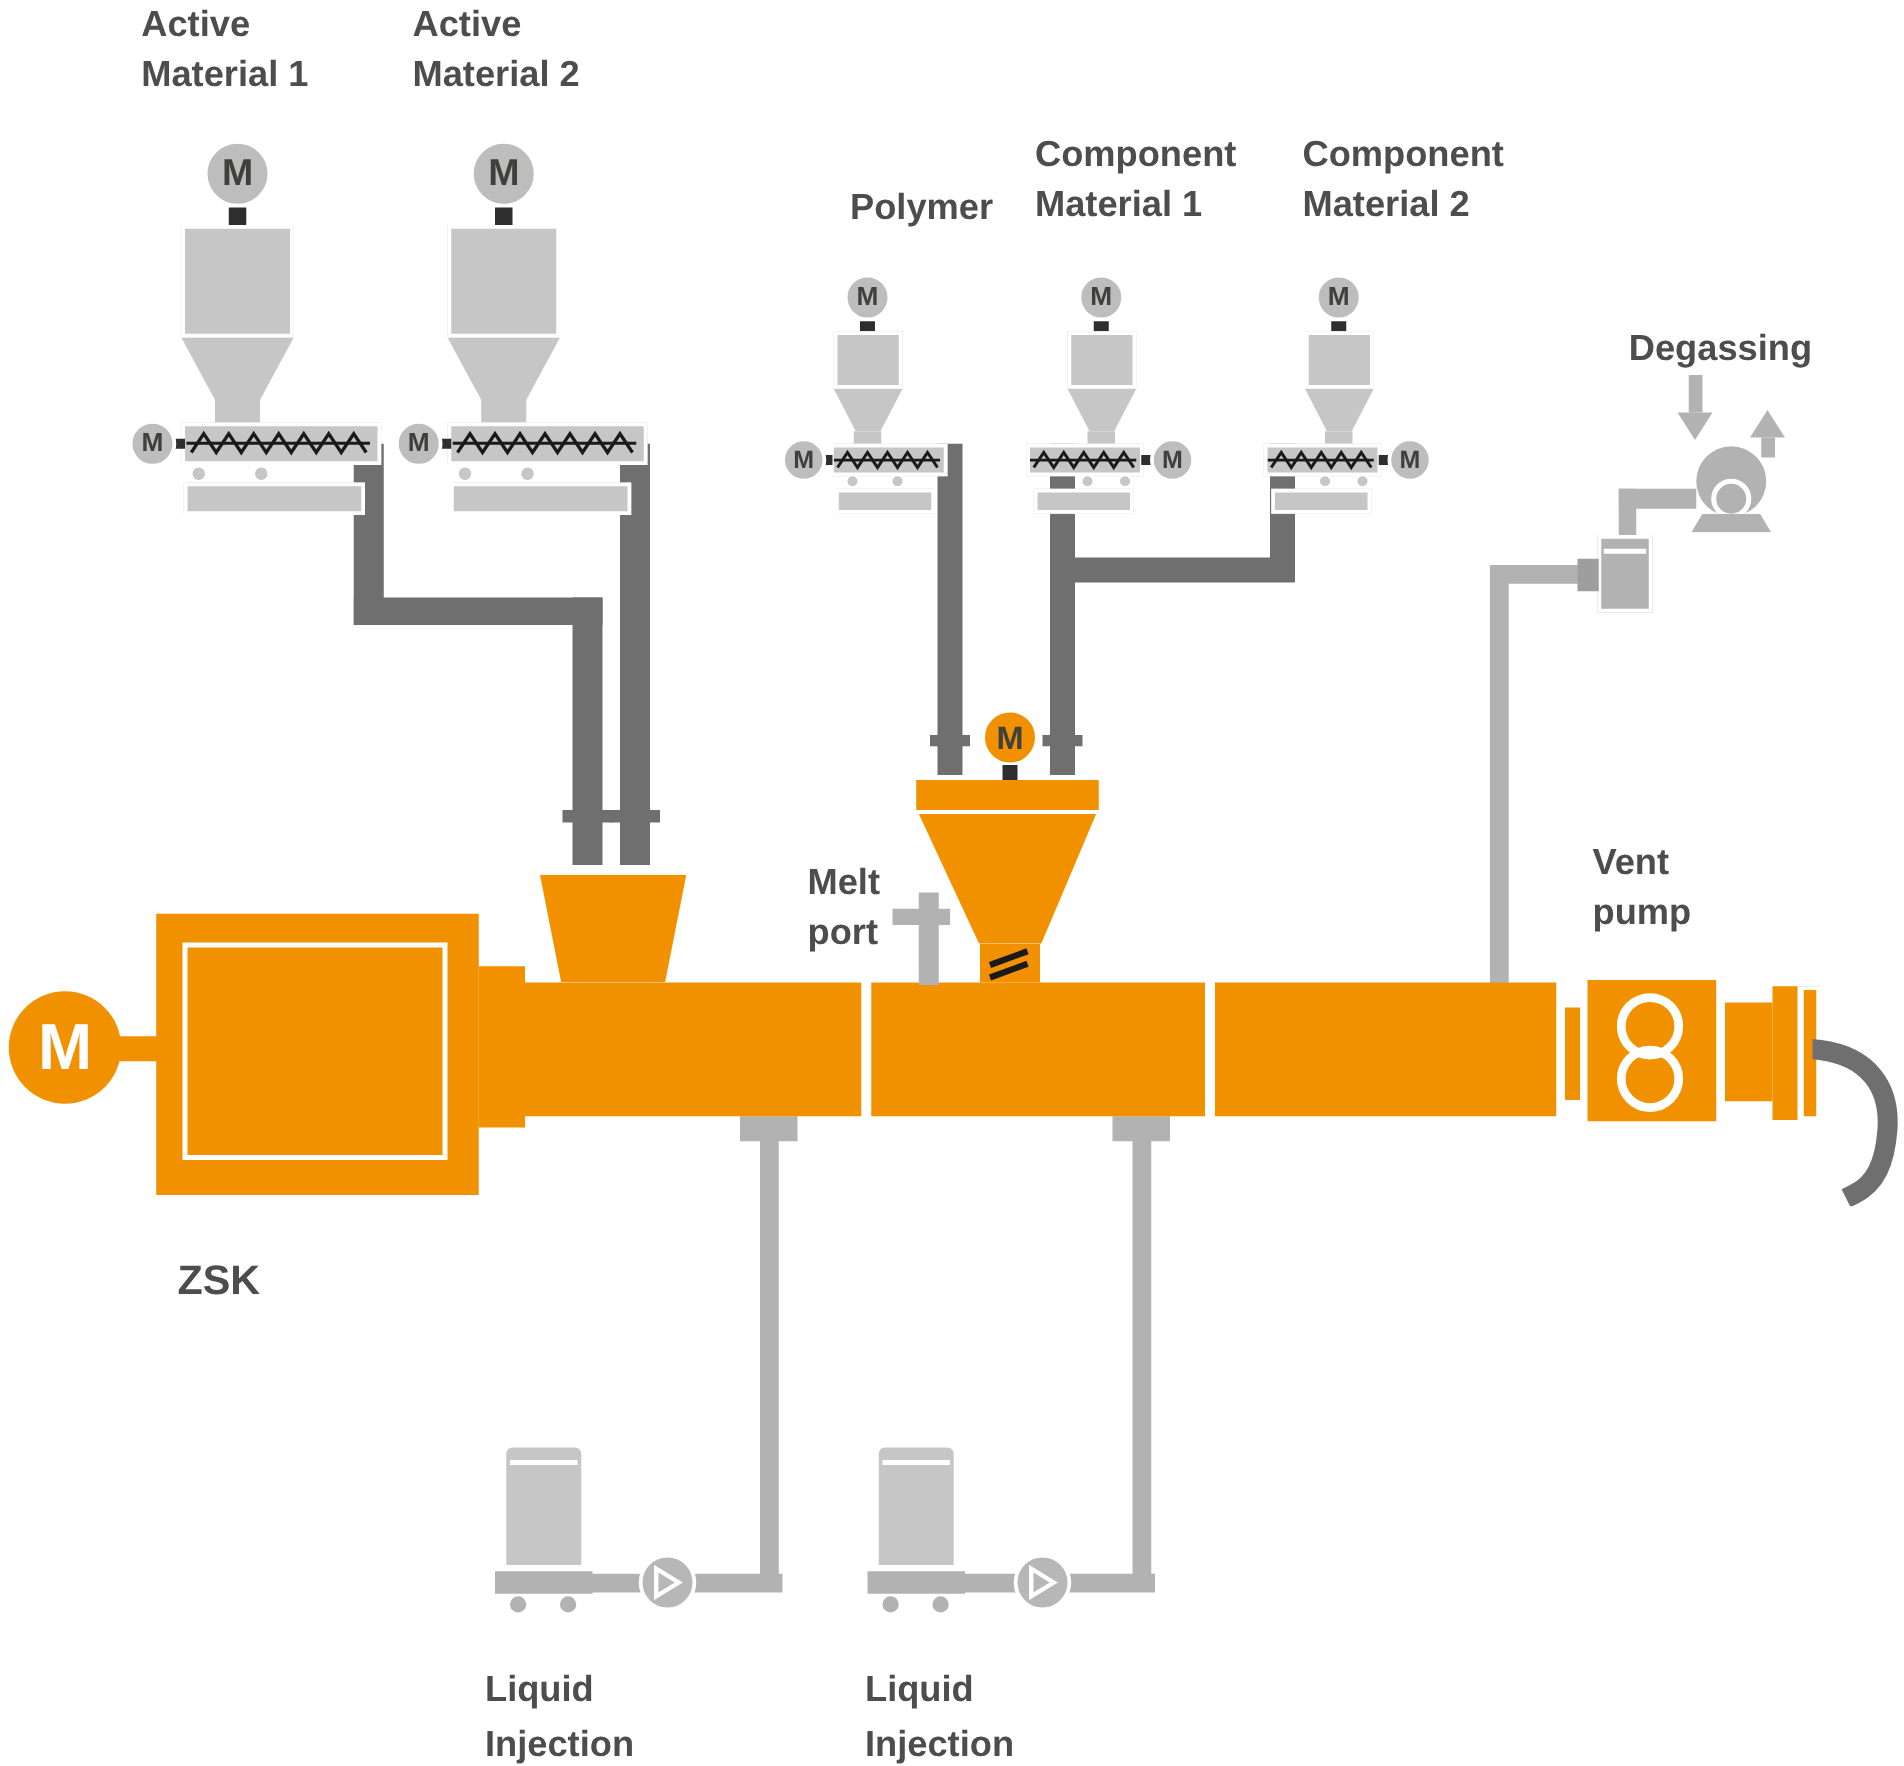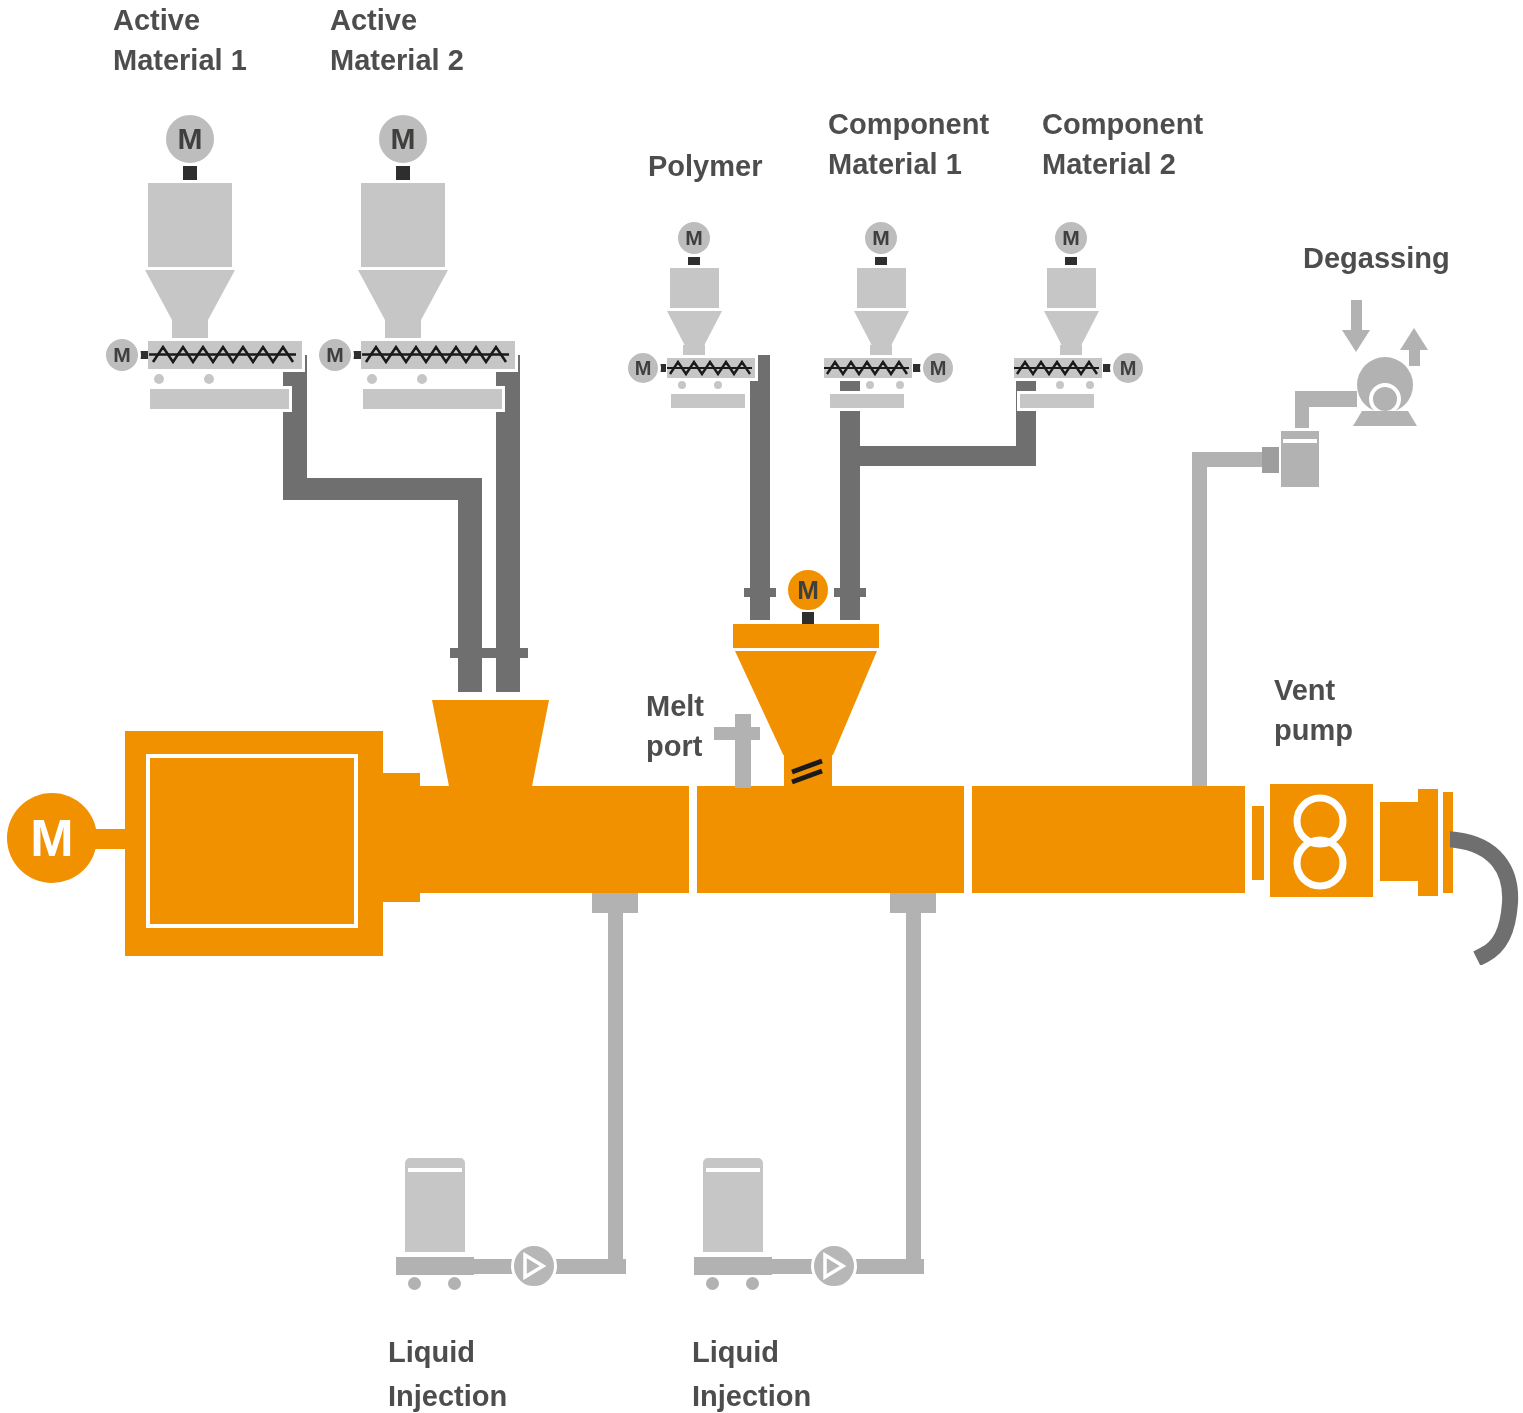--- a/index.html
+++ b/index.html
@@ -243,43 +243,44 @@
   </div>
 
   <div class="lbl" style="left:113px;top:0">
     <span class="ln">Active</span>
     <span class="ln">Material 1</span>
   </div>
   <div class="lbl" style="left:330px;top:0">
     <span class="ln">Active</span>
     <span class="ln">Material 2</span>
   </div>
-  <div class="lbl" style="left:648px;top:146px">
+  <div class="lbl" style="left:680px;top:146px">
     <span class="ln">Polymer</span>
   </div>
   <div class="lbl" style="left:828px;top:104px">
     <span class="ln">Component</span>
     <span class="ln">Material 1</span>
   </div>
   <div class="lbl" style="left:1042px;top:104px">
     <span class="ln">Component</span>
     <span class="ln">Material 2</span>
   </div>
-  <div class="lbl" style="left:1303px;top:238px">
+  <div class="lbl" style="left:1303px;top:259px">
     <span class="ln">Degassing</span>
   </div>
   <div class="lbl" style="left:646px;top:686px">
     <span class="ln">Melt</span>
     <span class="ln">port</span>
   </div>
   <div class="lbl" style="left:1274px;top:670px">
     <span class="ln">Vent</span>
     <span class="ln">pump</span>
   </div>
   <div class="lbl lbl-xl" style="left:142px;top:1002px">
+    <span class="ln">ZSK</span>
   </div>
   <div class="lbl" style="left:388px;top:1330px;line-height:44px">
     <span class="ln">Liquid</span>
     <span class="ln">Injection</span>
   </div>
   <div class="lbl" style="left:692px;top:1330px;line-height:44px">
     <span class="ln">Liquid</span>
     <span class="ln">Injection</span>
   </div>
 

